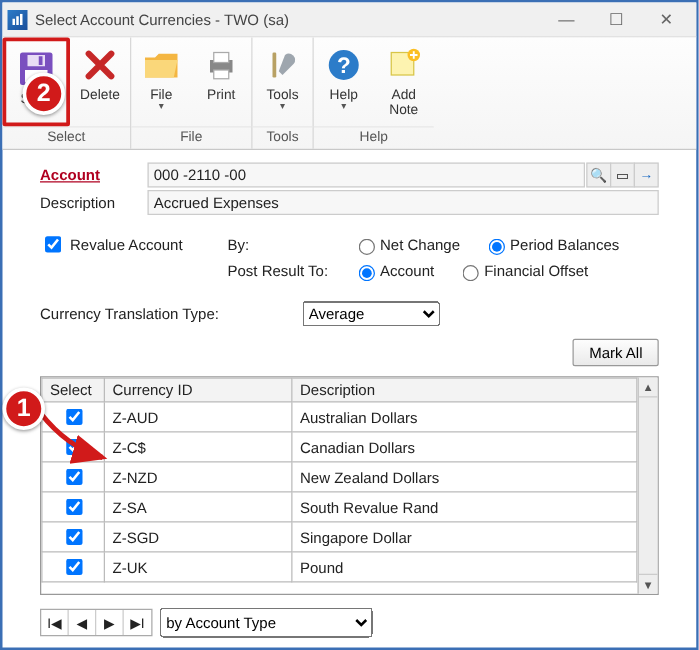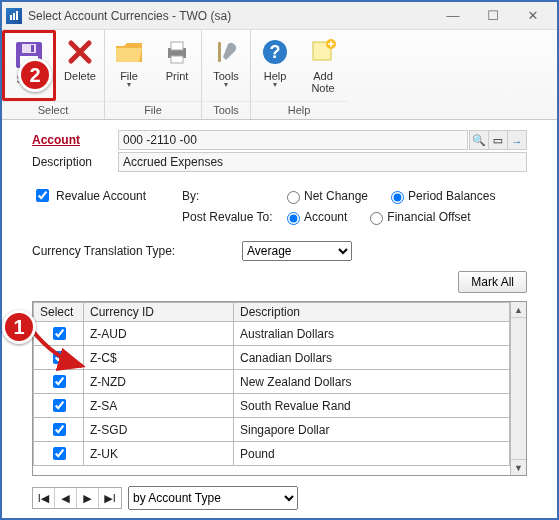--- a/index.html
+++ b/index.html
@@ -190,21 +190,21 @@
           <input type="radio" name="by" style="">
           <span>Net Change</span>
         </label>
       <label class="radio-pair">
           <input type="radio" name="by" checked="" style="">
           <span>Period Balances</span>
         </label>
     </div>
     <div class="opts-row">
       <span style="width:150px"></span>
-      <span class="lab" style="width:100px">Post Revalue To:</span>
+      <span class="lab" style="width:100px">Post Result To:</span>
       <label class="radio-pair">
           <input type="radio" name="pr" checked="" style="">
           <span>Account</span>
         </label>
       <label class="radio-pair">
           <input type="radio" name="pr" style="">
           <span>Financial Offset</span>
         </label>
     </div>
 

